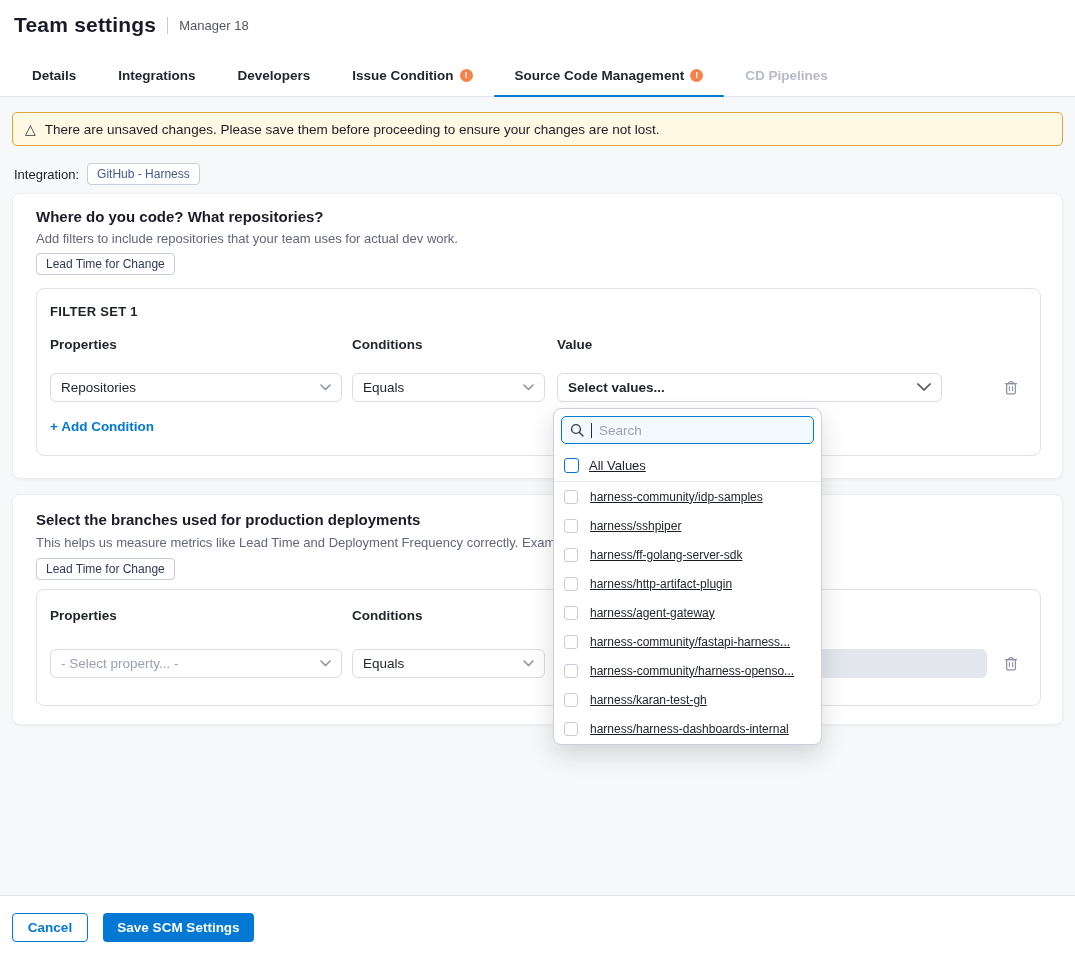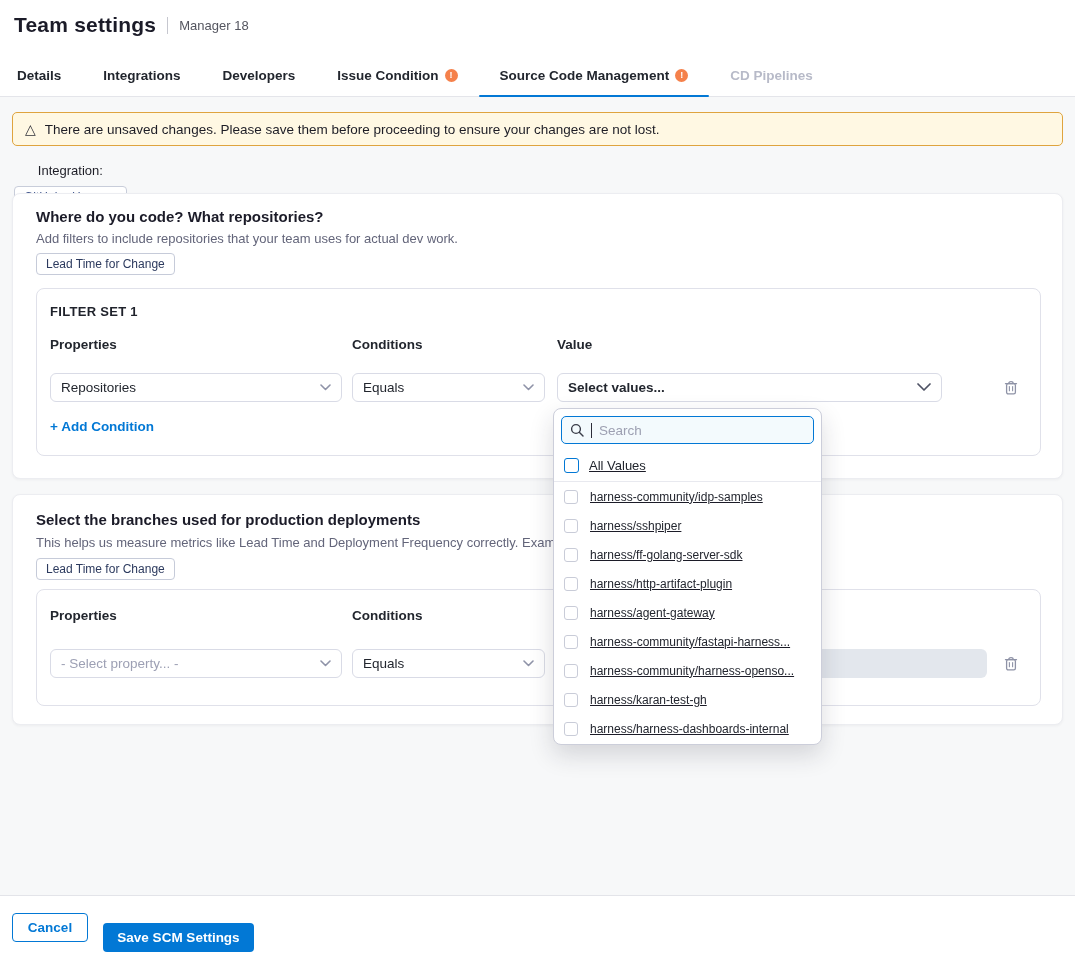--- a/index.html
+++ b/index.html
@@ -8,34 +8,34 @@
     font-family:"Liberation Sans",sans-serif;overflow:hidden;color:#1c1c28;
   }
   .content-bg{position:absolute;left:0;top:97px;width:1075px;height:798px;background:#f7f8f9;}
 
   
   .page-header{position:absolute;left:14px;top:13px;display:flex;align-items:center;z-index:2;}
   .page-title{font-size:21px;font-weight:bold;color:#1b1b28;letter-spacing:.2px;}
   .page-subtitle{font-size:13px;color:#54555f;margin-left:11px;padding-left:11px;border-left:1.5px solid #c6c7cf;line-height:17px;}
 
   
-  .tabs{position:absolute;left:0;top:55px;width:1075px;height:42px;background:#fff;border-bottom:1px solid #e4e5ea;display:flex;align-items:stretch;padding-left:17px;box-sizing:border-box;z-index:2;}
+  .tabs{position:absolute;left:0;top:55px;width:1075px;height:42px;background:#fff;border-bottom:1px solid #e4e5ea;display:flex;align-items:stretch;padding-left:32px;box-sizing:border-box;z-index:2;}
   .tab{display:flex;align-items:center;gap:6px;padding:0 21px;font-size:13.5px;font-weight:bold;color:#22262e;position:relative;cursor:pointer;white-space:nowrap;}
   .tab:first-child{padding-left:0;}
   .tab.active::after{content:"";position:absolute;left:0;right:0;bottom:-1px;height:2px;background:#0278d5;border-radius:1px;}
   .tab.disabled{color:#b7bac8;cursor:default;}
   .badge{width:13px;height:13px;border-radius:50%;background:#f5814b;color:#fff;font-size:9px;font-weight:bold;display:flex;align-items:center;justify-content:center;line-height:1;}
 
   
   .banner{position:absolute;left:12px;top:112px;width:1051px;height:34px;box-sizing:border-box;background:#fff8e3;border:1px solid #dfa43e;border-radius:5px;display:flex;align-items:center;gap:9px;padding:0 12px;z-index:1;}
   .banner-icon{font-size:14px;color:#2e2f38;line-height:1;}
   .banner-text{font-size:13.5px;color:#1d1d26;}
 
   
-  .integration-row{position:absolute;left:14px;top:163px;display:flex;align-items:center;gap:8px;z-index:1;flex-direction:column;}
+  .integration-row{position:absolute;left:14px;top:163px;display:flex;align-items:center;gap:8px;z-index:1;}
   .integration-label{font-size:13px;color:#1d1d26;}
   .integration-chip{font-size:12px;color:#44598f;border:1px solid #c8cdda;border-radius:4px;padding:3px 9px;background:#fff;cursor:pointer;}
 
   
   .card{position:absolute;left:12px;width:1051px;background:#fff;border:1px solid #ecedf1;border-radius:8px;box-shadow:0 1px 3px rgba(40,41,61,.05);box-sizing:border-box;z-index:1;}
   #repo-card{top:193px;height:286px;}
   #branch-card{top:494px;height:231px;}
   .card-title{position:absolute;left:23px;font-size:15px;font-weight:bold;color:#1b1b28;}
   .card-subtitle{position:absolute;left:23px;font-size:13px;color:#63657a;white-space:nowrap;}
   .tag-chip{position:absolute;left:23px;font-size:12px;color:#2c3a5e;border:1px solid #c6cbd9;border-radius:4px;padding:3px 9px;background:#fff;}
@@ -81,21 +81,21 @@
   .cb-blue{width:15px;height:15px;border:1.6px solid #0278d5;}
   .cb-gray{width:14px;height:14px;border:1.4px solid #c9ccd8;}
   .all-values-label{margin-left:10px;font-size:13px;color:#22262e;}
   .option-row{height:29px;cursor:pointer;}
   .option-label{margin-left:12px;font-size:12px;color:#23262f;white-space:nowrap;}
 
   
   .footer{position:absolute;left:0;top:895px;width:1075px;height:59px;background:#fff;border-top:1px solid #e3e4e9;box-sizing:border-box;z-index:3;}
   .btn{position:absolute;top:17px;height:29px;border-radius:4px;font-size:13.5px;font-weight:bold;display:flex;align-items:center;justify-content:center;box-sizing:border-box;cursor:pointer;}
   .btn-cancel{left:12px;width:76px;background:#fff;border:1.5px solid #0278d5;color:#0278d5;}
-  .btn-save{left:103px;width:151px;background:#0278d5;border:none;color:#fff;margin-top:10px;}
+  .btn-save{left:103px;width:151px;background:#0278d5;border:none;color:#fff;}
 </style>
 </head>
 <body>
 
 <div class="content-bg"></div>
 
 <div class="page-header">
   <span class="page-title">Team settings</span>
   <span class="page-subtitle">Manager 18</span>
 </div>

